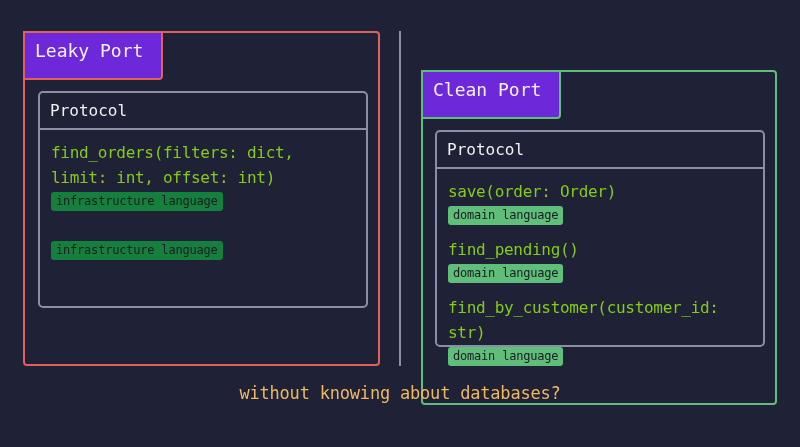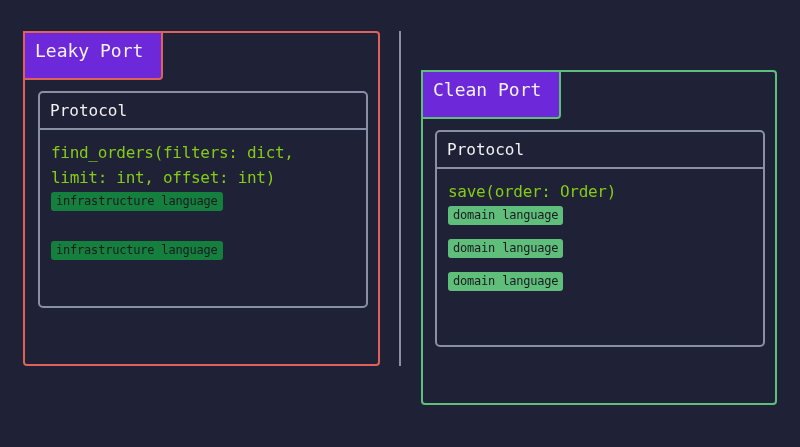--- a/index.html
+++ b/index.html
@@ -118,23 +118,27 @@
 <div class="panel clean">
   <div class="panel-tab">Clean Port</div>
   <div class="protocol">
     <div class="protocol-head">Protocol</div>
     <div class="protocol-body">
       <div class="method-group clean-g">
         <div class="method">save(order: Order)</div>
         <span class="badge domain">domain language</span>
       </div>
       <div class="method-group clean-g">
+        <div class="method">find_pending()</div>
         <span class="badge domain">domain language</span>
       </div>
       <div class="method-group clean-g">
+        <div class="method">find_by_customer(customer_id:
+str)</div>
         <span class="badge domain">domain language</span>
       </div>
     </div>
   </div>
 </div>
 
 <div class="caption">
+  <div>without knowing about databases?</div>
 </div>
 
 </body></html>

